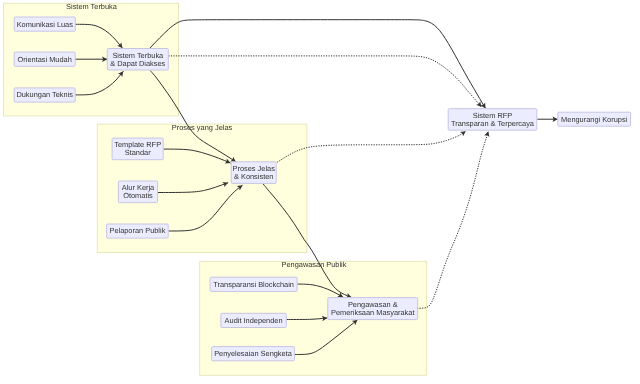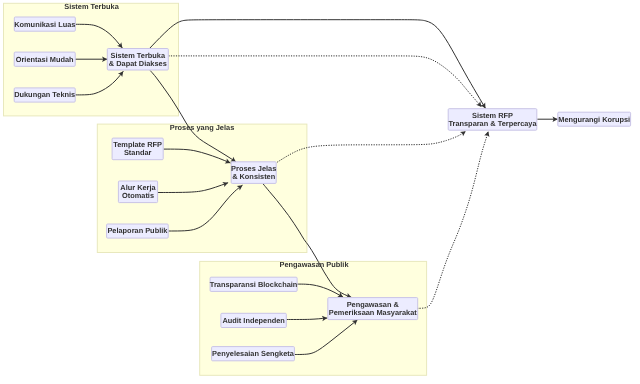--- a/index.html
+++ b/index.html
@@ -1,19 +1,19 @@
 <!DOCTYPE html>
 <html><head>
 <meta charset="utf-8">
 <style>
   html,body{margin:0;padding:0;background:#ffffff;}
   body{width:640px;height:384px;overflow:hidden;
        font-family:"Liberation Sans",sans-serif;
        -webkit-font-smoothing:antialiased;text-rendering:geometricPrecision;}
-  #canvas{position:relative;width:640px;height:384px;background:#ffffff;font-weight:bold;}
+  #canvas{position:relative;width:640px;height:384px;background:#ffffff;}
   svg#flow{display:block;width:640px;height:384px;}
   .cluster-rect{fill:#ffffde;stroke:#e8e8bd;stroke-width:1;}
   .cluster-label{font-family:"Liberation Sans",sans-serif;font-size:7.4px;fill:#333333;text-anchor:middle;}
   .node-rect{fill:#ECECFF;stroke:#c9c4e6;stroke-width:1;}
   .node-label{font-family:"Liberation Sans",sans-serif;font-size:7.4px;fill:#333333;text-anchor:middle;}
   .edge-path{fill:none;stroke:#333333;stroke-width:1;}
   .edge-dotted{fill:none;stroke:#333333;stroke-width:1;stroke-dasharray:1.2 1.3;stroke-linecap:butt;}
   .arrowhead{fill:#333333;stroke:none;}
 </style>
 </head>

